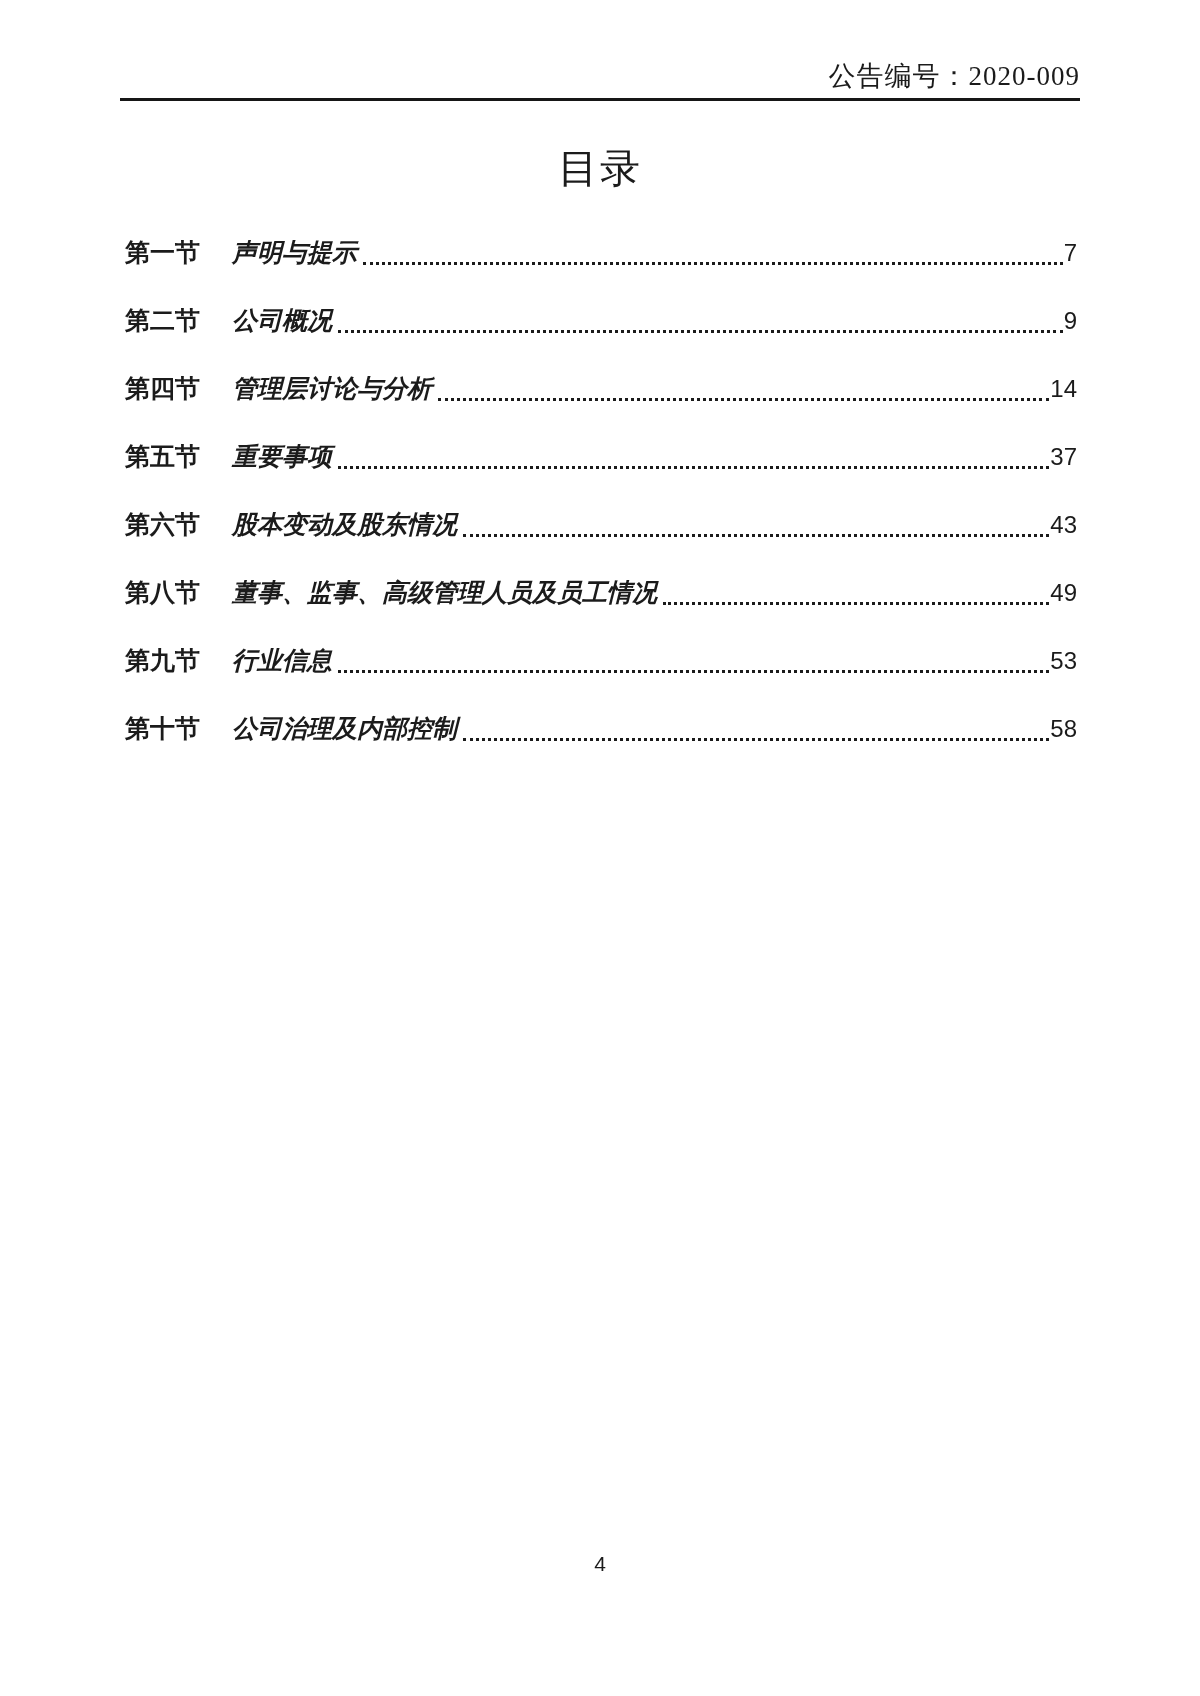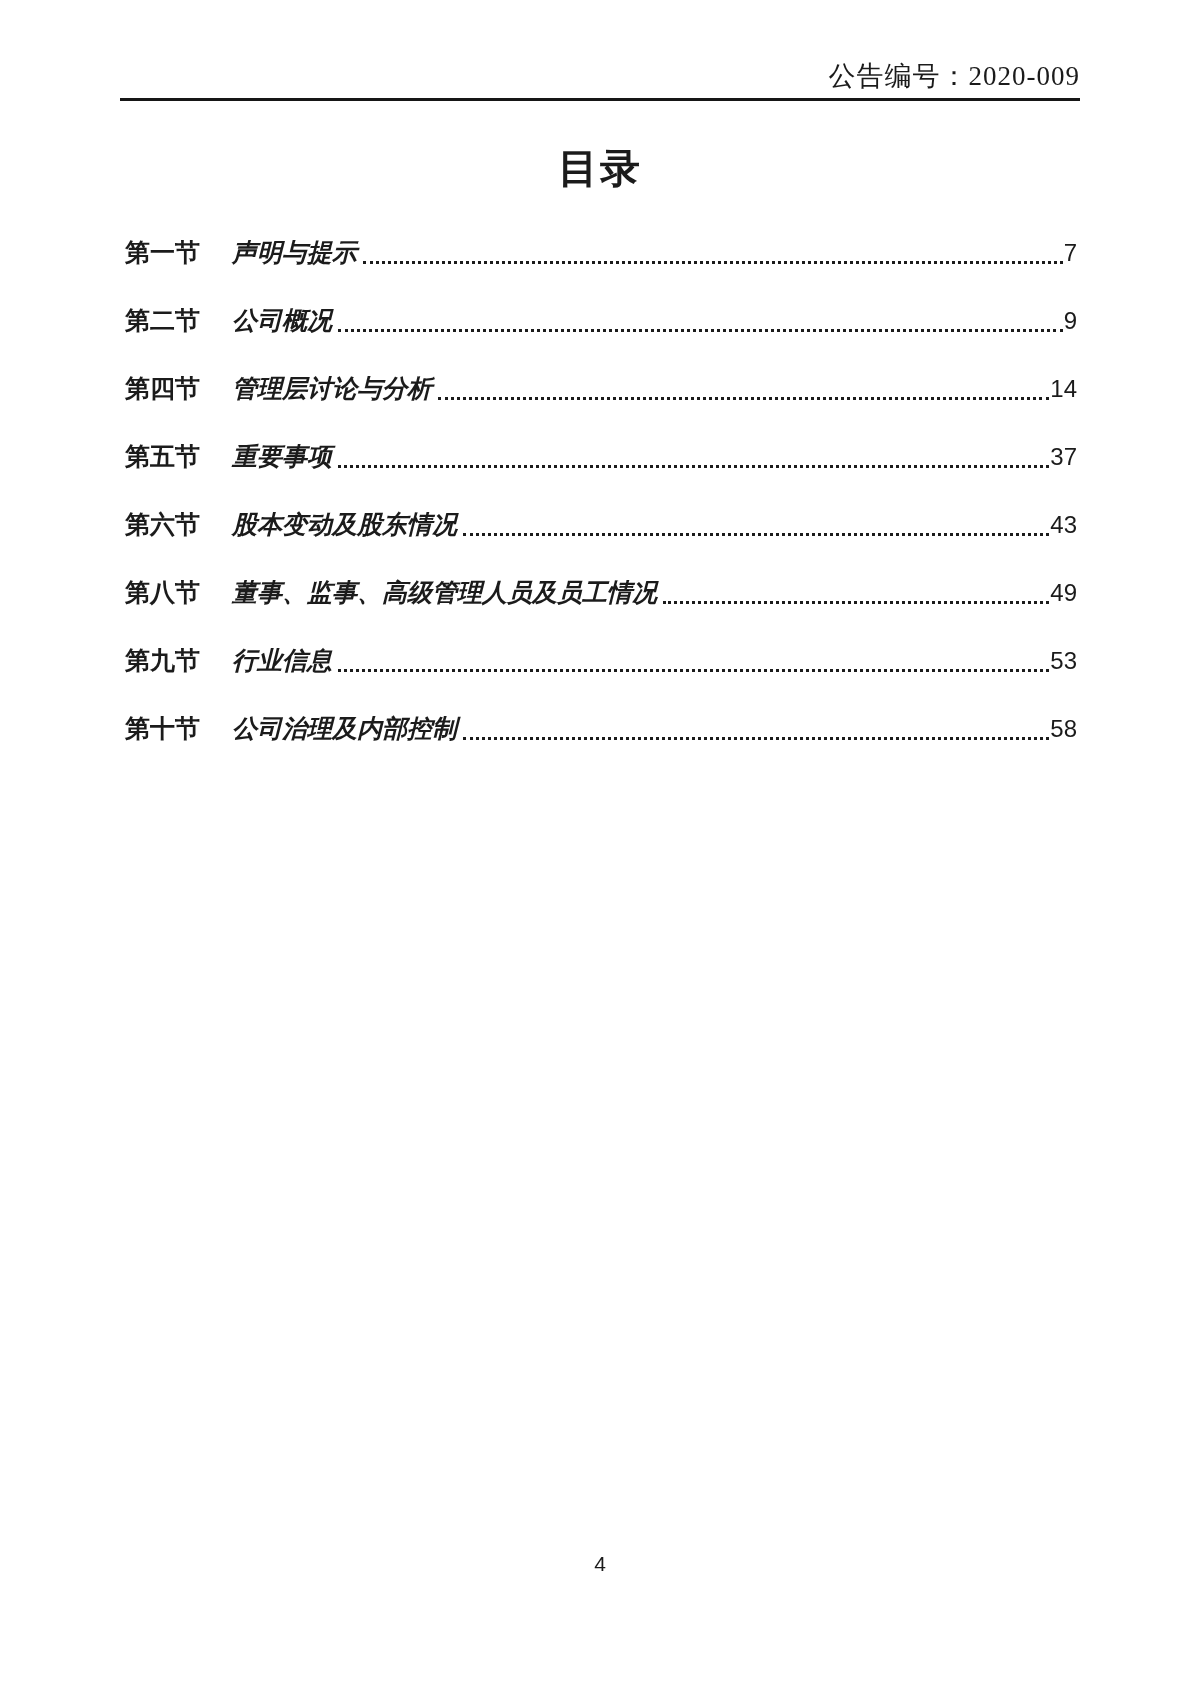--- a/index.html
+++ b/index.html
@@ -25,33 +25,33 @@
   .notice-number {
     font-size: 27px;
     letter-spacing: 1px;
     font-family: "Liberation Serif", "DejaVu Serif", serif;
   }
   
   .doc-title {
     margin-top: 40px;
     text-align: center;
     font-size: 40px;
-    font-weight: 700;
+    font-weight: 400;
     letter-spacing: 2px;
     font-family: "Liberation Sans", "DejaVu Sans", sans-serif;
   }
   
   .toc {
     list-style: none;
     margin: 44px 123px 0 125px;
     padding: 0;
   }
   .toc li {
     display: flex;
-    align-items: flex-start;
+    align-items: flex-end;
     line-height: 25px;
     margin-bottom: 43px;
     font-size: 25px;
     font-weight: 700;
   }
   .toc .sec {
     min-width: 105px;
     margin-right: 2px;
     white-space: nowrap;
   }

